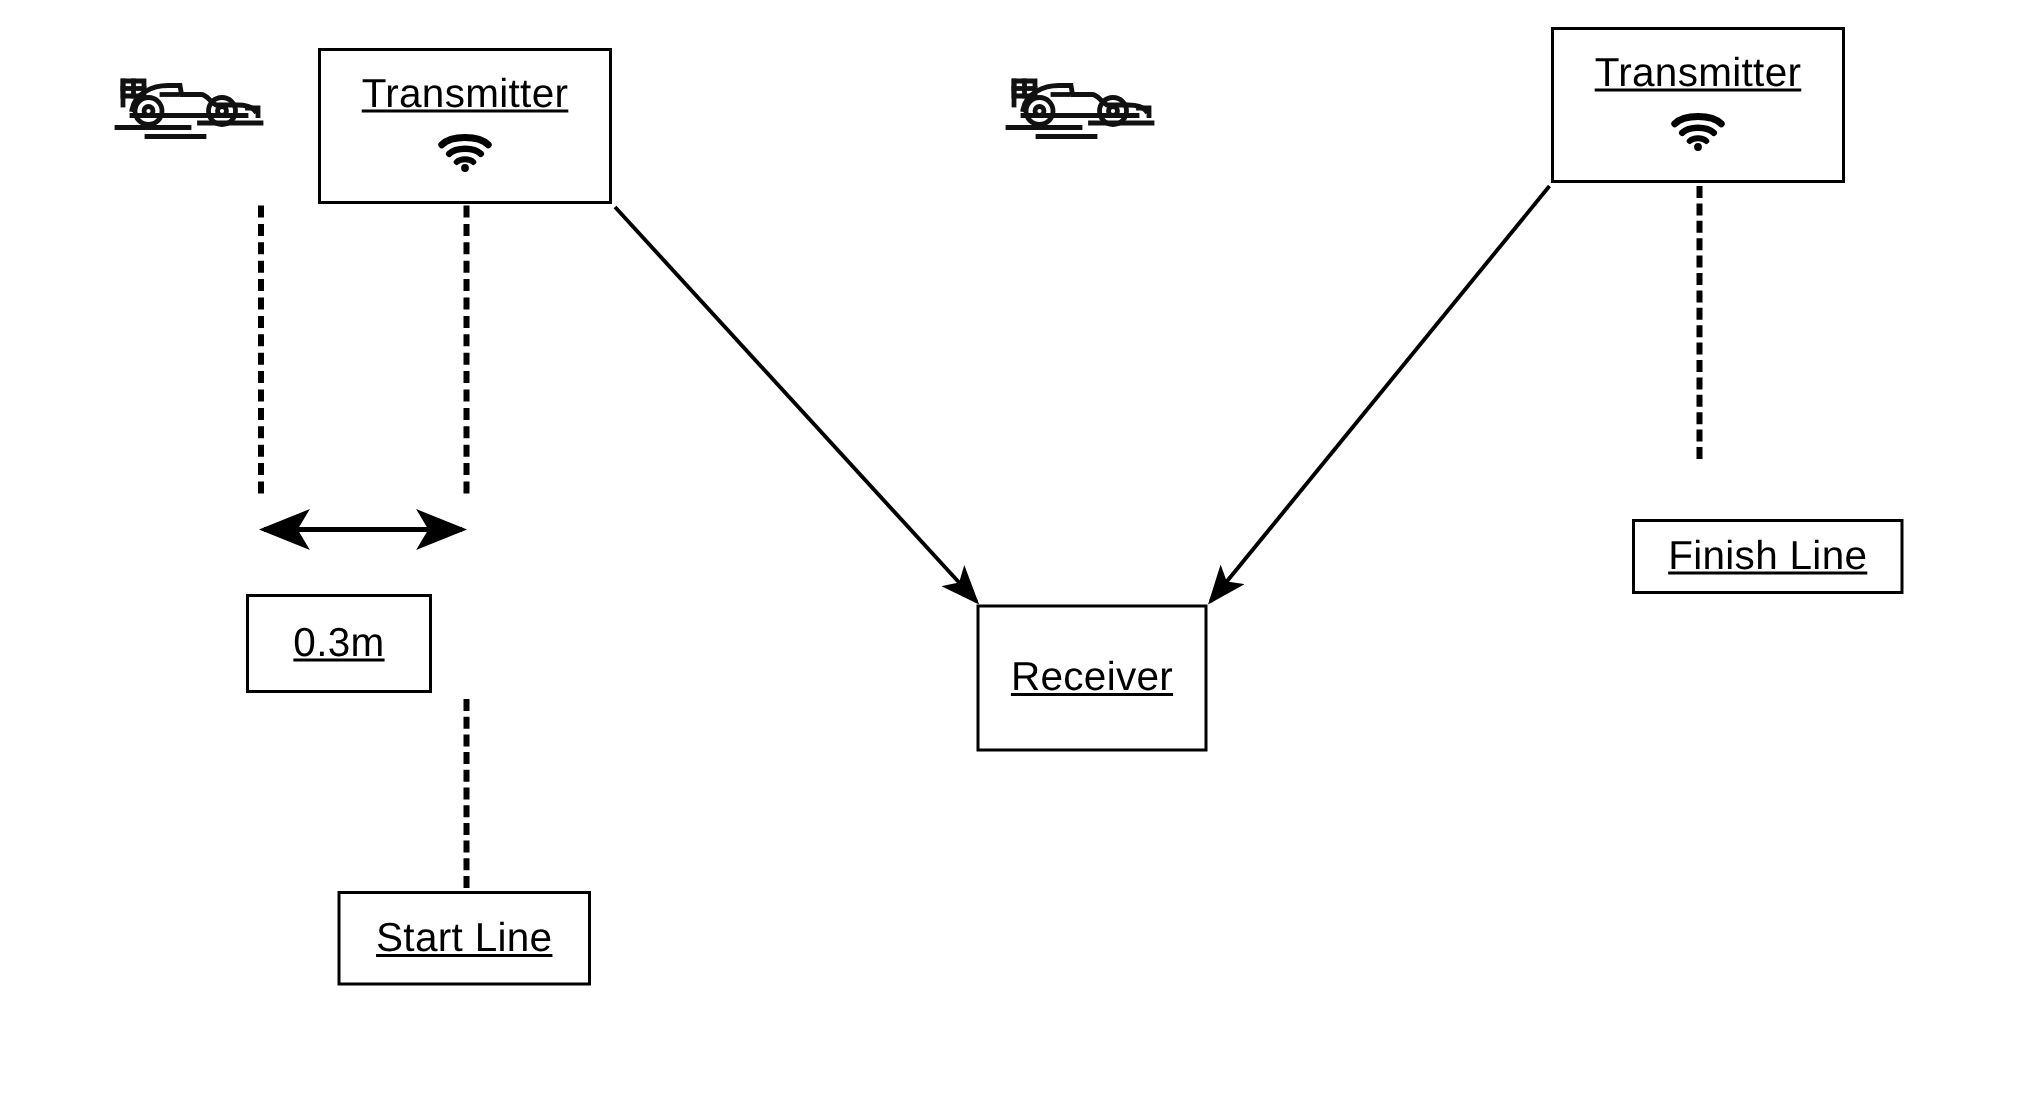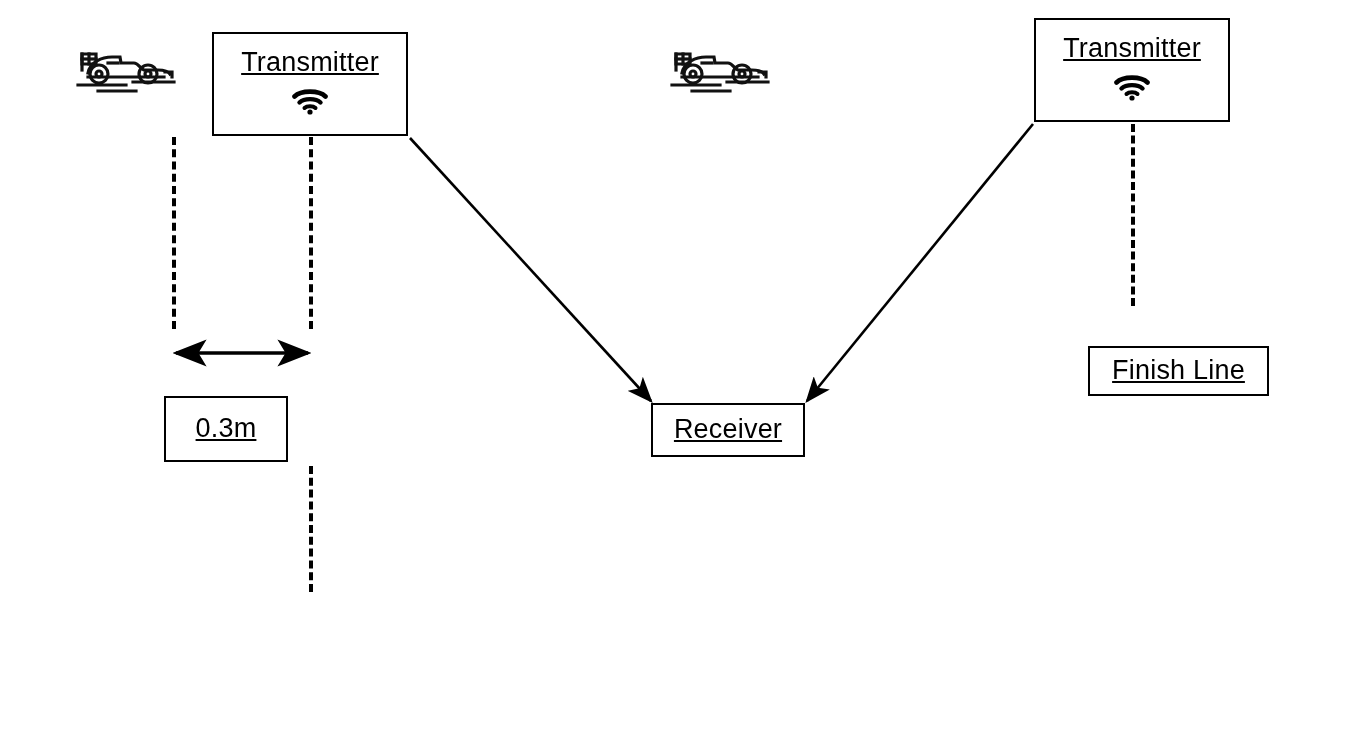--- a/index.html
+++ b/index.html
@@ -41,21 +41,21 @@
     left: 212px;  top: 32px;  width: 196px; height: 104px;
     justify-content: flex-start;
     padding-top: 14px;
   }
   #node-transmitter-right {
     left: 1034px; top: 18px;  width: 196px; height: 104px;
     justify-content: flex-start;
     padding-top: 14px;
   }
   #node-receiver {
-    left: 651px;  top: 403px; width: 154px; height: 54px; align-items: center;
+    left: 651px;  top: 403px; width: 154px; height: 98px; align-items: center;
   }
   #node-distance {
     left: 164px;  top: 396px; width: 124px; height: 66px;
   }
   #node-start-line {
     left: 225px;  top: 594px; width: 169px; height: 63px;
   }
   #node-finish-line {
     left: 1046px; top: 346px; width: 181px; height: 50px; margin-left: 42px;
   }
@@ -184,18 +184,21 @@
   </div>
 
   <div class="node" id="node-receiver">
     <span class="node-label">Receiver</span>
   </div>
 
   <div class="node" id="node-distance">
     <span class="node-label">0.3m</span>
   </div>
 
+  <div class="node" id="node-start-line">
+    <span class="node-label">Start Line</span>
+  </div>
 
   <div class="node" id="node-finish-line">
     <span class="node-label">Finish Line</span>
   </div>
 
 </div>
 
 </body></html>

